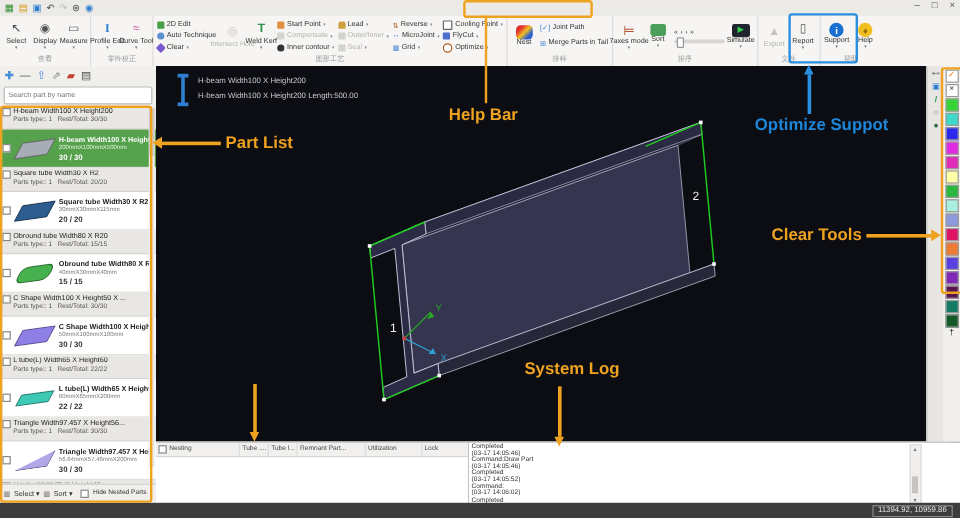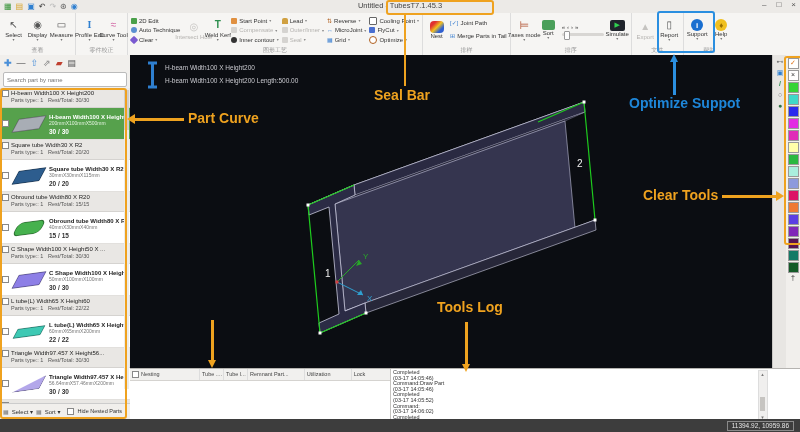--- a/index.html
+++ b/index.html
@@ -96,21 +96,20 @@
   <div class="titlebar">
     <div class="qa">
       <span style="color:#2f8f2f;">▦</span>
       <span style="color:#d8a020;">▤</span>
       <span style="color:#2e7fd0;">▣</span>
       <span style="color:#444;">↶</span>
       <span style="color:#bbb;">↷</span>
       <span style="color:#555;">⊛</span>
       <span style="color:#2e7fd0;">◉</span>
     </div>
-    <div class="wtitle">Untitled - TubesT7.1.45.3</div>
     <div class="winbtns">
       <span>–</span>
       <span>□</span>
       <span>×</span>
     </div>
   </div>
 
   <div class="ribbon">
 
     <div class="rgroup">
@@ -582,37 +581,37 @@
       </div>
     </div>
   </div>
 
   <div class="statusbar">
     <div class="coords">11394.92, 10959.86</div>
   </div>
 
   <div class="abox" style="left:386px;top:0;width:104px;height:11px;"></div>
   <div class="aline" style="left:404px;top:13px;width:2px;height:73px;"></div>
-  <div class="ann" style="left:374px;top:87px;">Seal Bar</div>
+  <div class="ann" style="left:374px;top:87px;">Help Bar</div>
 
   <div class="abox" style="left:0;top:88px;width:123px;height:327px;"></div>
   <div class="aline" style="left:134px;top:118px;width:50px;height:3px;"></div>
   <div class="ah" style="left:127px;top:114px;border-top:5.5px solid transparent;border-bottom:5.5px solid transparent;border-right:8px solid #efa21f;"></div>
-  <div class="ann" style="left:188px;top:110px;">Part Curve</div>
+  <div class="ann" style="left:188px;top:110px;">Part List</div>
 
   <div class="abox blue" style="left:657px;top:11px;width:54px;height:38px;"></div>
   <div class="aline blue" style="left:673px;top:62px;width:3px;height:33px;"></div>
   <div class="ah" style="left:670px;top:54px;border-left:4.5px solid transparent;border-right:4.5px solid transparent;border-bottom:8px solid #2b8fe0;"></div>
   <div class="ann blue" style="left:629px;top:95px;">Optimize Suppot</div>
 
   <div class="abox" style="left:784px;top:56px;width:14px;height:185px;"></div>
   <div class="aline" style="left:722px;top:195px;width:55px;height:3px;"></div>
   <div class="ah" style="left:776px;top:191px;border-top:5.5px solid transparent;border-bottom:5.5px solid transparent;border-left:8px solid #efa21f;"></div>
   <div class="ann" style="left:643px;top:187px;">Clear Tools</div>
 
   <div class="aline" style="left:211px;top:320px;width:3px;height:40px;"></div>
   <div class="ah" style="left:208px;top:360px;border-left:4.5px solid transparent;border-right:4.5px solid transparent;border-top:8px solid #efa21f;"></div>
 
-  <div class="ann" style="left:437px;top:299px;">Tools Log</div>
+  <div class="ann" style="left:437px;top:299px;">System Log</div>
   <div class="aline" style="left:465px;top:322px;width:3px;height:42px;"></div>
   <div class="ah" style="left:462px;top:364px;border-left:4.5px solid transparent;border-right:4.5px solid transparent;border-top:8px solid #efa21f;"></div>
 
 </div>
 
 </body></html>

